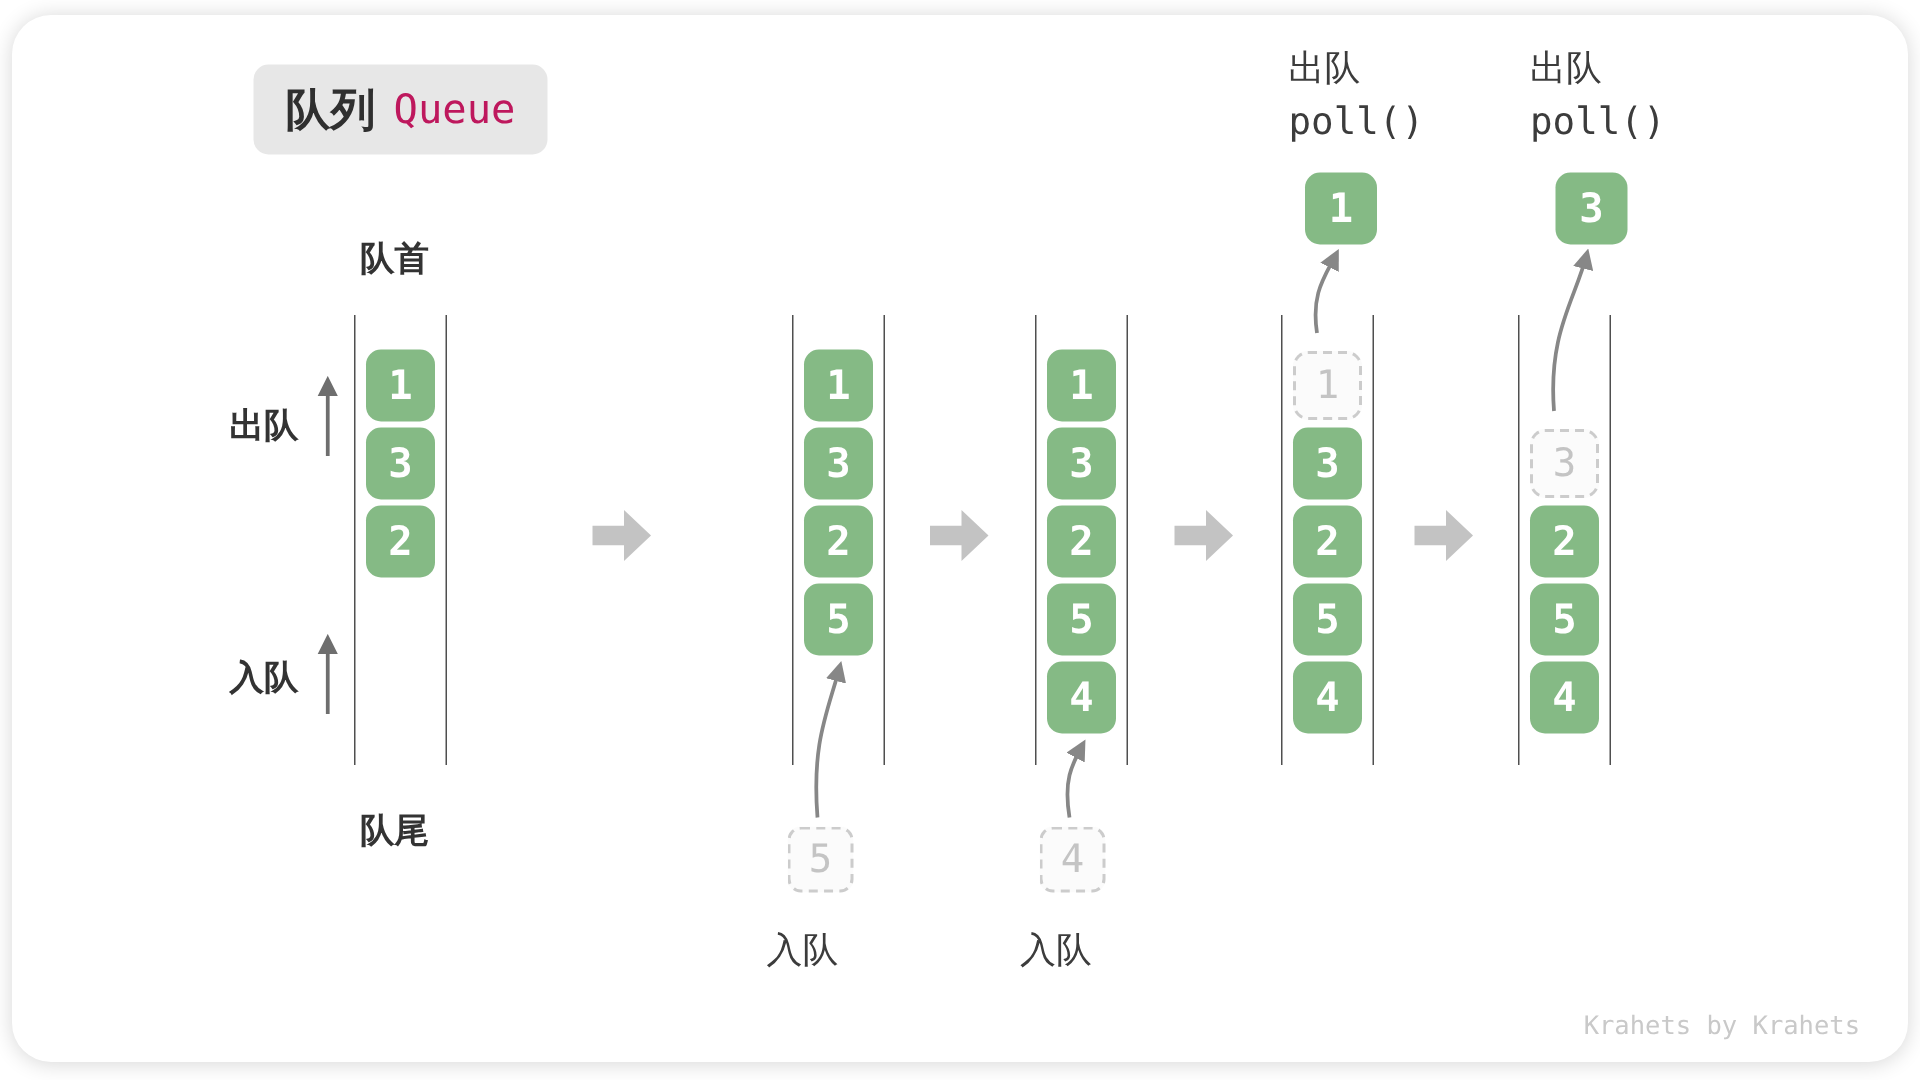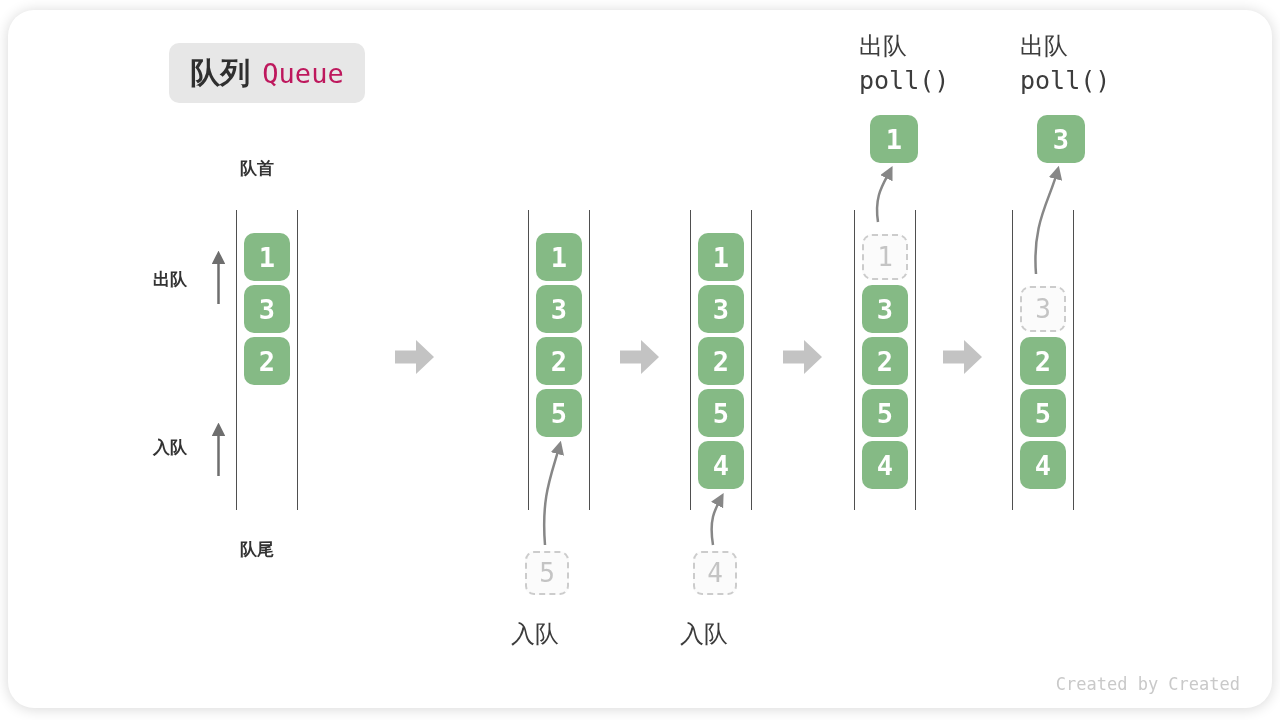--- a/index.html
+++ b/index.html
@@ -13,21 +13,21 @@
     font-family:"Liberation Sans",sans-serif;}
   .page{position:relative;width:1280px;height:588px;}
   .canvas{position:absolute;left:8px;top:10px;width:1264px;height:698px;
     background:#fff;border-radius:26px;box-shadow:0 1px 14px rgba(0,0,0,.16);}
   .layer{position:absolute;left:0;top:0;width:1280px;height:720px;}
   .title-badge{position:absolute;left:169px;top:43px;width:196px;height:60px;
     background:var(--badge-bg);border-radius:10px;display:flex;align-items:center;
     justify-content:center;gap:12px;}
   .title-zh{font-size:30px;font-weight:bold;color:#2f2f2f;}
   .title-en{font-family:"DejaVu Sans Mono",monospace;font-size:27px;color:#be185d;}
-  .side-label{position:absolute;font-size:17px;font-weight:bold;color:#333;white-space:nowrap;}
+  .side-label{position:absolute;font-size:23px;font-weight:bold;color:#333;white-space:nowrap;}
   .col-line{position:absolute;width:1.5px;background:var(--line);}
   .qbox{position:absolute;width:46px;height:48px;border-radius:10px;background:var(--box-green);
     display:flex;align-items:center;justify-content:center;color:#fff;
     font-family:"DejaVu Sans Mono",monospace;font-size:27px;font-weight:bold;}
   .qbox.popped{width:48px;}
   .ghost{position:absolute;width:46px;height:46px;border-radius:10px;background:#fbfbfb;
     border:2px dashed var(--ghost-border);display:flex;align-items:center;justify-content:center;
     color:var(--ghost-text);font-family:"DejaVu Sans Mono",monospace;font-size:26px;}
   .pending{position:absolute;width:44px;height:44px;border-radius:9px;background:#fbfbfb;
     border:2px dashed var(--ghost-border);display:flex;align-items:center;justify-content:center;
@@ -122,15 +122,15 @@
         <div class="qbox" style="left: 1020px; top: 337px;">2</div>
         <div class="qbox" style="left: 1020px; top: 389px;">5</div>
         <div class="qbox" style="left: 1020px; top: 441px;">4</div>
         <div class="qbox popped" style="left: 1037px; top: 115px;">3</div>
         <div class="op" style="left: 1020px; top: 28px;">
           <div>出队</div>
           <div class="code">poll()</div>
         </div>
       </div>
 
-    <div class="watermark">Created by Created</div>
+    <div class="watermark">Krahets by Krahets</div>
   </div>
 </div>
 
 </body></html>

